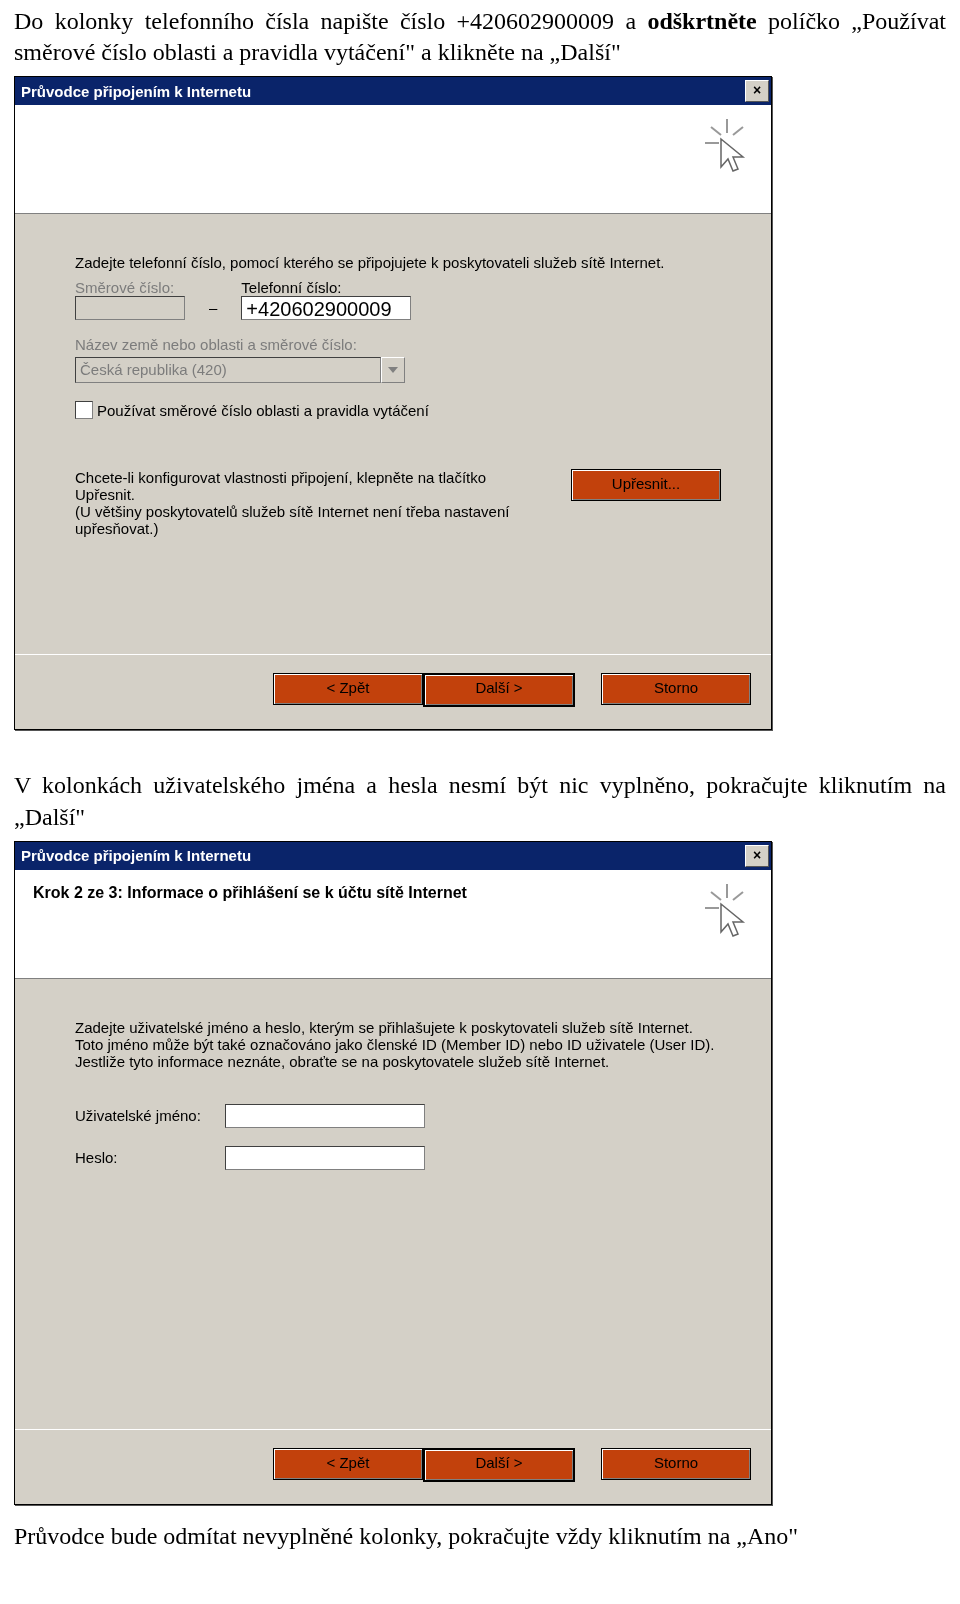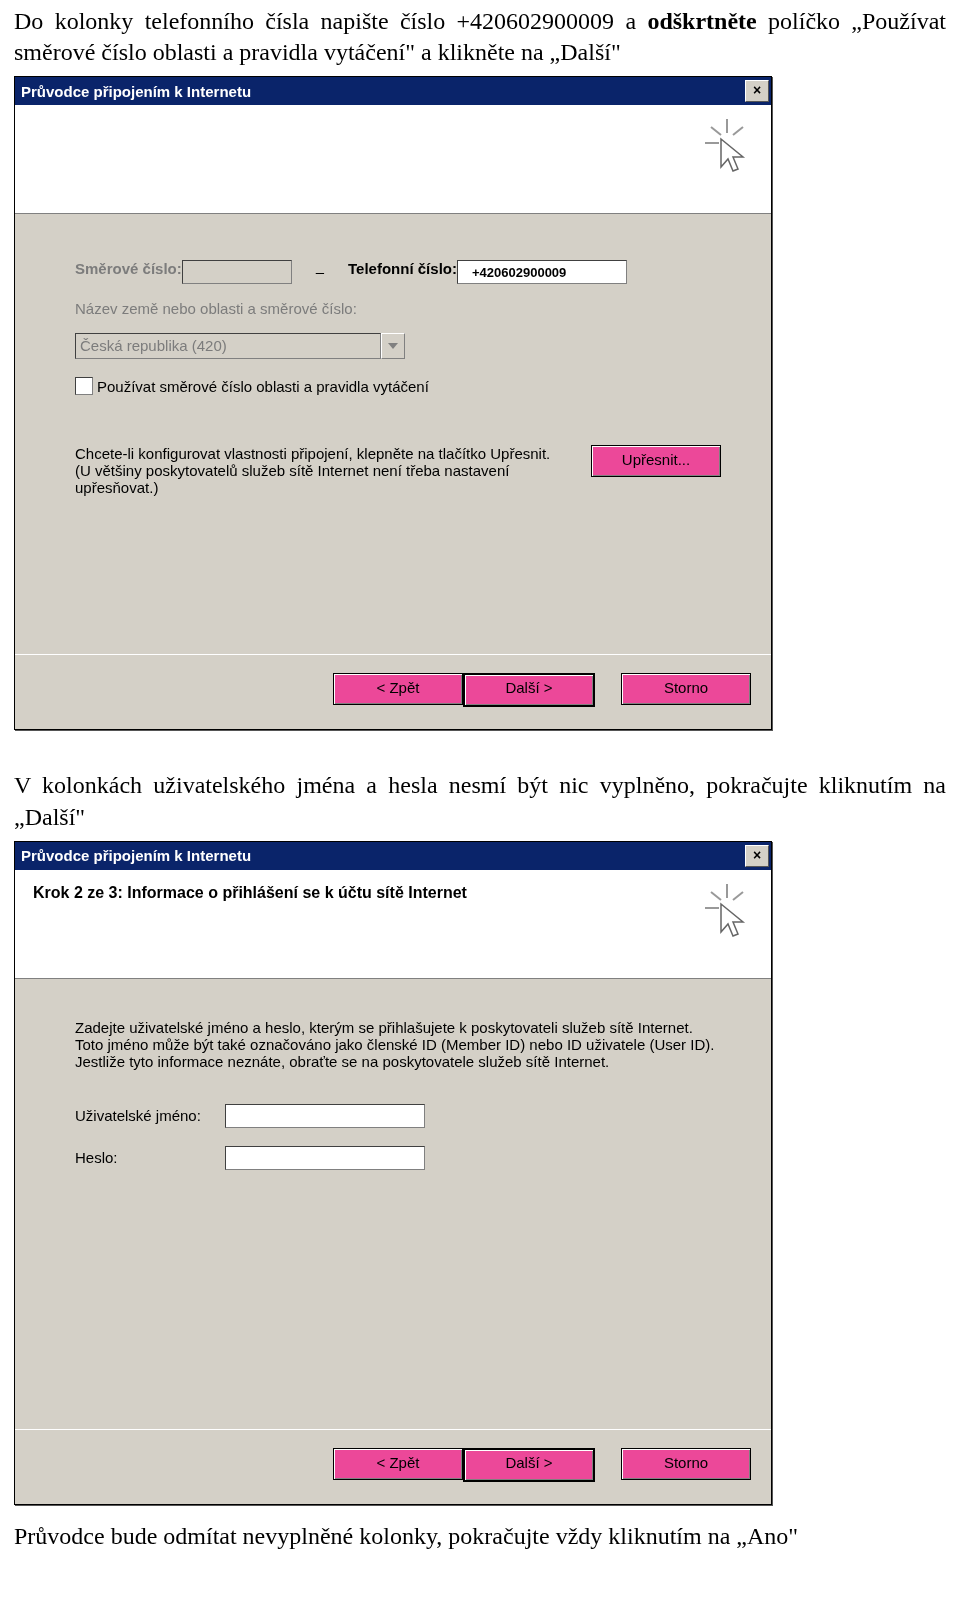--- a/index.html
+++ b/index.html
@@ -68,41 +68,41 @@
   }
   .body-area {
     padding: 40px 50px 30px 60px;
     min-height: 370px;
     position: relative;
   }
   .body-area p { margin: 0 0 8px 0; }
   .para { margin-bottom: 36px; }
   .label-disabled { color: #7c7c7c; }
   .row-phone { display: flex; align-items: flex-start; gap: 24px; margin-top: 6px; }
-  .col { display: flex; flex-direction: row; font-weight: bold; }
+  .col { display: flex; flex-direction: column; }
   .input-like {
     background: #fff;
     border: 1px solid #808080;
     border-top-color: #404040;
     border-left-color: #404040;
     height: 24px;
     line-height: 24px;
-    padding: 0 14px;
+    padding: 0 4px;
     font-family: Tahoma, sans-serif;
-    font-size: 13px;
+    font-size: 20px;
     box-sizing: border-box;
   }
   .input-disabled {
     background: #d4d0c7;
     color: #7c7c7c;
   }
   .dash-sep { align-self: flex-end; padding-bottom: 4px; }
   .select-like {
     display: flex;
-    margin-top: 16px;
+    margin-top: 4px;
     width: 330px;
     justify-content: flex-end;
   }
   .select-text {
     flex: 1;
     background: #d4d0c7;
     border: 1px solid #808080;
     border-top-color:#404040; border-left-color:#404040;
     height:24px; line-height:24px; padding:0 4px;
     color:#7c7c7c;
@@ -117,26 +117,26 @@
     display:flex; align-items:center; justify-content:center;
   }
   .checkbox-row { display:flex; align-items:center; gap:4px; margin-top:18px; }
   .checkbox-box {
     width:16px; height:16px; background:#fff;
     border:1px solid #808080; border-top-color:#404040; border-left-color:#404040;
   }
   .config-row { display:flex; gap:28px; margin-top:50px; }
   .config-text { flex:1; }
   .btn {
-    background:#ec4899;
+    background:#c2410c;
     border:1px solid #000;
     box-shadow: inset 1px 1px 0 #fff, inset -1px -1px 0 #808080;
     height:30px;
     min-width:100px;
-    padding:0 14px;
+    padding:0 24px;
     font-family: Tahoma, sans-serif;
     font-size:15px;
     text-align:center;
     line-height:28px;
     display:inline-block;
   }
   .btn.default { border:2px solid #000; line-height:26px; }
   .footer {
     border-top:1px solid #fff;
     padding:18px 20px 22px 20px;
@@ -168,20 +168,21 @@
           <line x1="36" y1="2" x2="36" y2="16"></line>
           <line x1="20" y1="10" x2="30" y2="18"></line>
           <line x1="52" y1="10" x2="42" y2="18"></line>
           <line x1="14" y1="26" x2="28" y2="26"></line>
         </g>
         <path d="M30 22 L30 50 L37 42 L42 54 L47 52 L42 40 L52 40 Z" fill="#fff" stroke="#666" stroke-width="1.5"></path>
       </svg>
     </div>
   </div>
   <div class="body-area">
+    <p class="para">Zadejte telefonní číslo, pomocí kterého se připojujete k poskytovateli služeb sítě Internet.</p>
 
     <div class="row-phone">
       <div class="col">
         <span class="label-disabled">Směrové číslo:</span>
         <span class="input-like input-disabled" style="width:110px"></span>
       </div>
       <span class="dash-sep">–</span>
       <div class="col">
         <span>Telefonní číslo:</span>
         <span class="input-like" style="width:170px">+420602900009</span>

